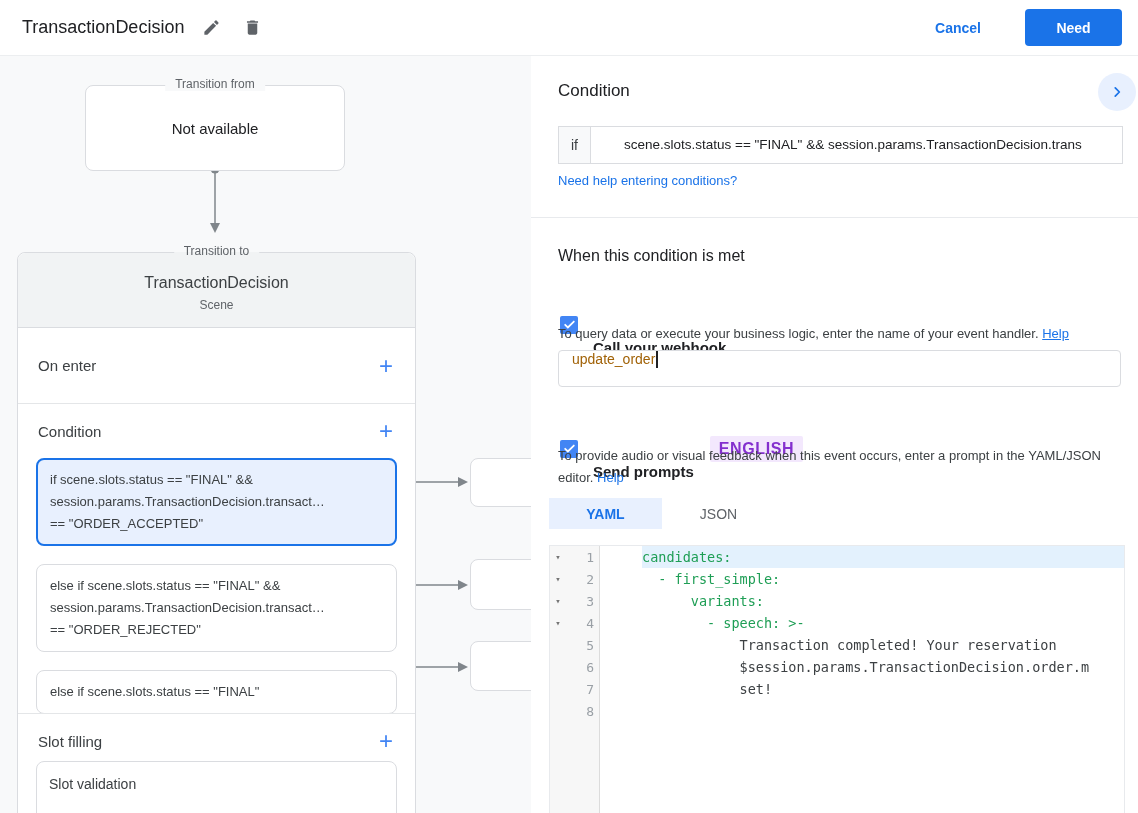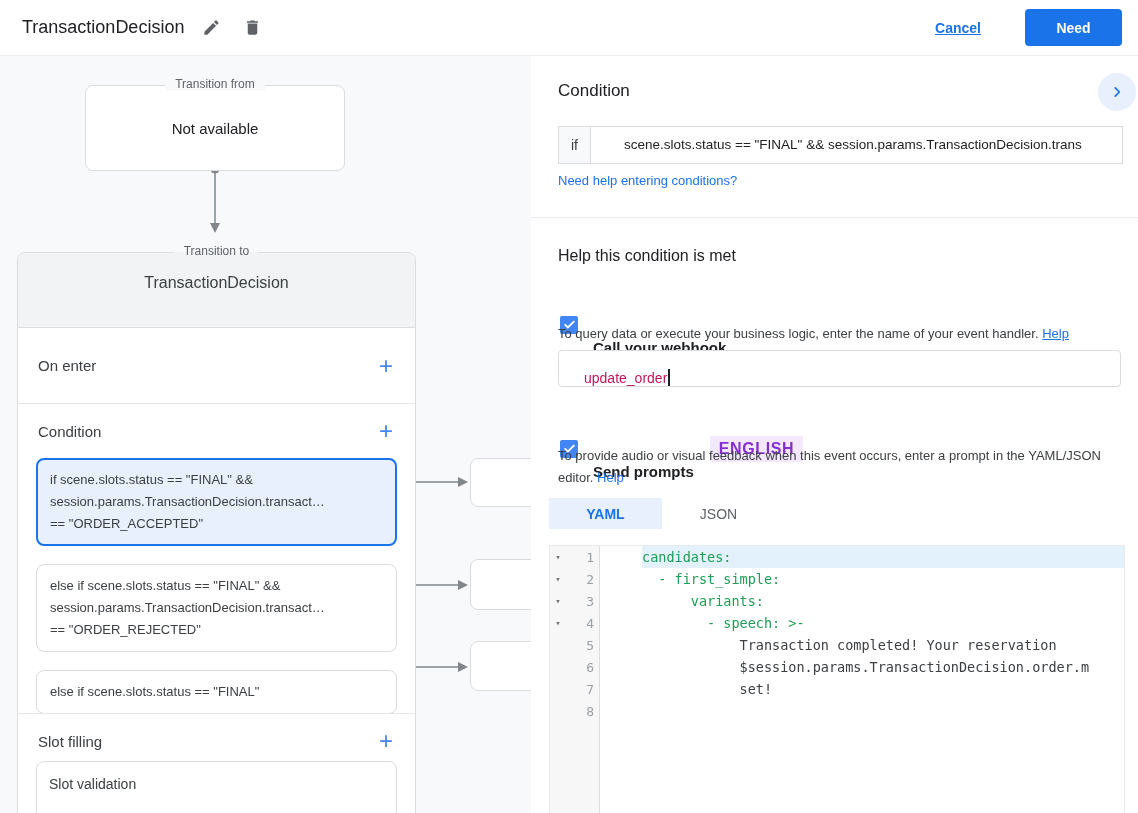--- a/index.html
+++ b/index.html
@@ -5,21 +5,21 @@
   html,body{margin:0;padding:0;}
   body{width:1138px;height:813px;overflow:hidden;position:relative;background:#fff;
        font-family:"Liberation Sans",sans-serif;color:#202124;}
   
   .topbar{position:absolute;left:0;top:0;width:1138px;height:55px;background:#fff;
           border-bottom:1px solid #eceef0;display:flex;align-items:center;z-index:30;}
   .topbar .title{font-size:18px;color:#202124;margin-left:22px;}
   .icon-btn{border:none;background:none;padding:4px;margin-left:14px;cursor:pointer;display:flex;align-items:center;}
   .icon-btn svg{fill:#5f6368;}
   .topbar .spacer{flex:1;}
-  .cancel-btn{border:none;background:none;color:#1a73e8;font-size:14px;font-weight:700;margin-right:38px;cursor:pointer;text-decoration:underline;}
+  .cancel-btn{border:none;background:none;color:#1a73e8;font-size:14px;font-weight:700;margin-right:38px;cursor:pointer;}
   .save-btn{border:none;background:#1a73e8;color:#fff;font-size:14px;font-weight:700;border-radius:4px;
             width:97px;height:37px;margin-right:16px;cursor:pointer;}
   
   .canvas{position:absolute;left:0;top:55px;width:531px;height:758px;background:#f8f9fa;overflow:hidden;}
   .node-box{position:absolute;background:#fff;border:1px solid #dadce0;border-radius:8px;}
   .legend{position:absolute;top:-9px;left:50%;transform:translateX(-50%);font-size:12px;color:#5f6368;
           padding:0 10px;white-space:nowrap;}
   .tfrom{left:85px;top:30px;width:258px;height:84px;display:flex;align-items:center;justify-content:center;}
   .tfrom .legend{background:#f8f9fa;text-align:right;}
   .tfrom-value{font-size:15px;color:#202124;}
@@ -66,22 +66,22 @@
   .row-webhook{top:238px;}
   .row-prompts{top:362px;}
   .desc{position:absolute;left:27px;font-size:13px;color:#3c4043;line-height:22px;}
   .desc-webhook{top:268px;}
   .desc-prompts{top:390px;width:555px;}
   .desc a{color:#1a73e8;cursor:pointer;}
   .desc .u{text-decoration:underline;}
   .badge{margin-left:16px;background:#f3e8fd;color:#8430ce;font-size:16px;font-weight:700;
          letter-spacing:.6px;padding:4px 9px;border-radius:2px;}
   .text-input{position:absolute;left:27px;top:295px;width:563px;height:37px;border:1px solid #dadce0;
-              border-radius:4px;box-sizing:border-box;display:flex;align-items:flex-end;padding-left:25px;
-              font-size:14px;color:#be185d;cursor:text;background:#fff;}
+              border-radius:4px;box-sizing:border-box;display:flex;align-items:flex-start;padding-left:13px;
+              font-size:14px;color:#a16207;cursor:text;background:#fff;}
   .caret{display:inline-block;width:1.5px;height:17px;background:#202124;margin-left:1px;}
   .tabs{position:absolute;left:18px;top:443px;display:flex;}
   .tab{width:113px;height:31px;display:flex;align-items:center;justify-content:center;font-size:14px;
        color:#5f6368;cursor:pointer;}
   .tab.active{background:#e8f0fe;color:#1a73e8;font-weight:700;}
   
   .editor{position:absolute;left:18px;top:490px;width:574px;height:300px;border:1px solid #e8eaed;
           background:#fff;font-family:"DejaVu Sans Mono",monospace;font-size:13.5px;cursor:text;}
   .gutter-bg{position:absolute;left:0;top:0;bottom:0;width:49px;background:#f7f7f7;border-right:1px solid #dcdcdc;}
   .ed-row{display:flex;height:22px;position:relative;}
@@ -142,20 +142,21 @@
   </div>
 
   <div class="target-box" style="top:403px;height:47px;"></div>
   <div class="target-box" style="top:504px;height:49px;"></div>
   <div class="target-box" style="top:586px;height:48px;"></div>
 
   <div class="scene">
     <span class="legend">Transition to</span>
     <div class="scene-head">
       <div class="scene-name">TransactionDecision</div>
+      <div class="scene-type">Scene</div>
     </div>
     <div class="srow row-onenter">
       <span>On enter</span>
       <button class="plus">+</button>
     </div>
     <div class="srow row-condhead">
       <span>Condition</span>
       <button class="plus">+</button>
     </div>
     <div class="cond-list">
@@ -195,21 +196,21 @@
   </button>
 
   <div class="if-row">
     <span class="if-label">if</span>
     <div class="if-input">scene.slots.status == "FINAL" &amp;&amp; session.params.TransactionDecision.trans</div>
   </div>
   <a class="help-link">Need help entering conditions?</a>
 
   <div class="panel-divider"></div>
 
-  <div class="when-title">Help this condition is met</div>
+  <div class="when-title">When this condition is met</div>
 
   <div class="cb-row row-webhook">
     <span class="check">
       <span style="display:flex;">
         <svg width="13" height="13" viewBox="0 0 24 24">
             <path d="M4 12.5l5 5L20 6.5" fill="none" stroke="#fff" stroke-width="3.2" stroke-linecap="round"></path>
           </svg>
       </span>
     </span>
     <span class="cb-label">Call your webhook</span>

